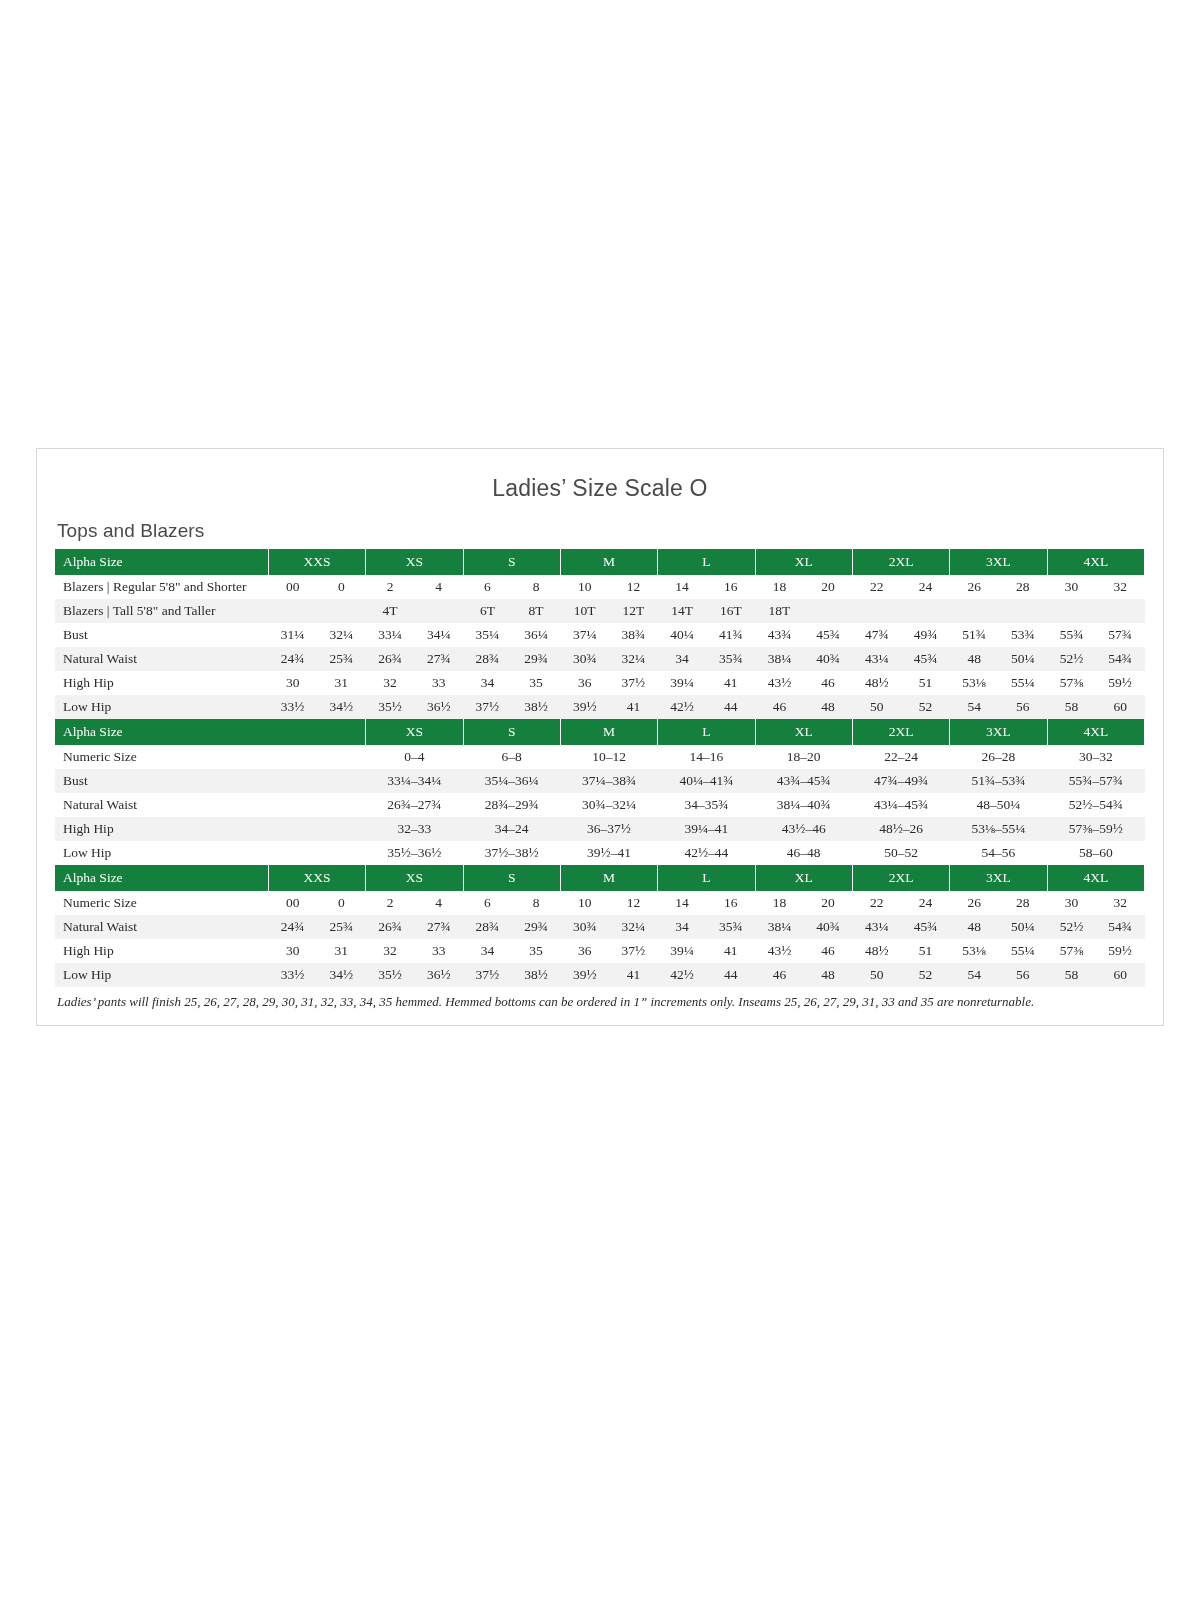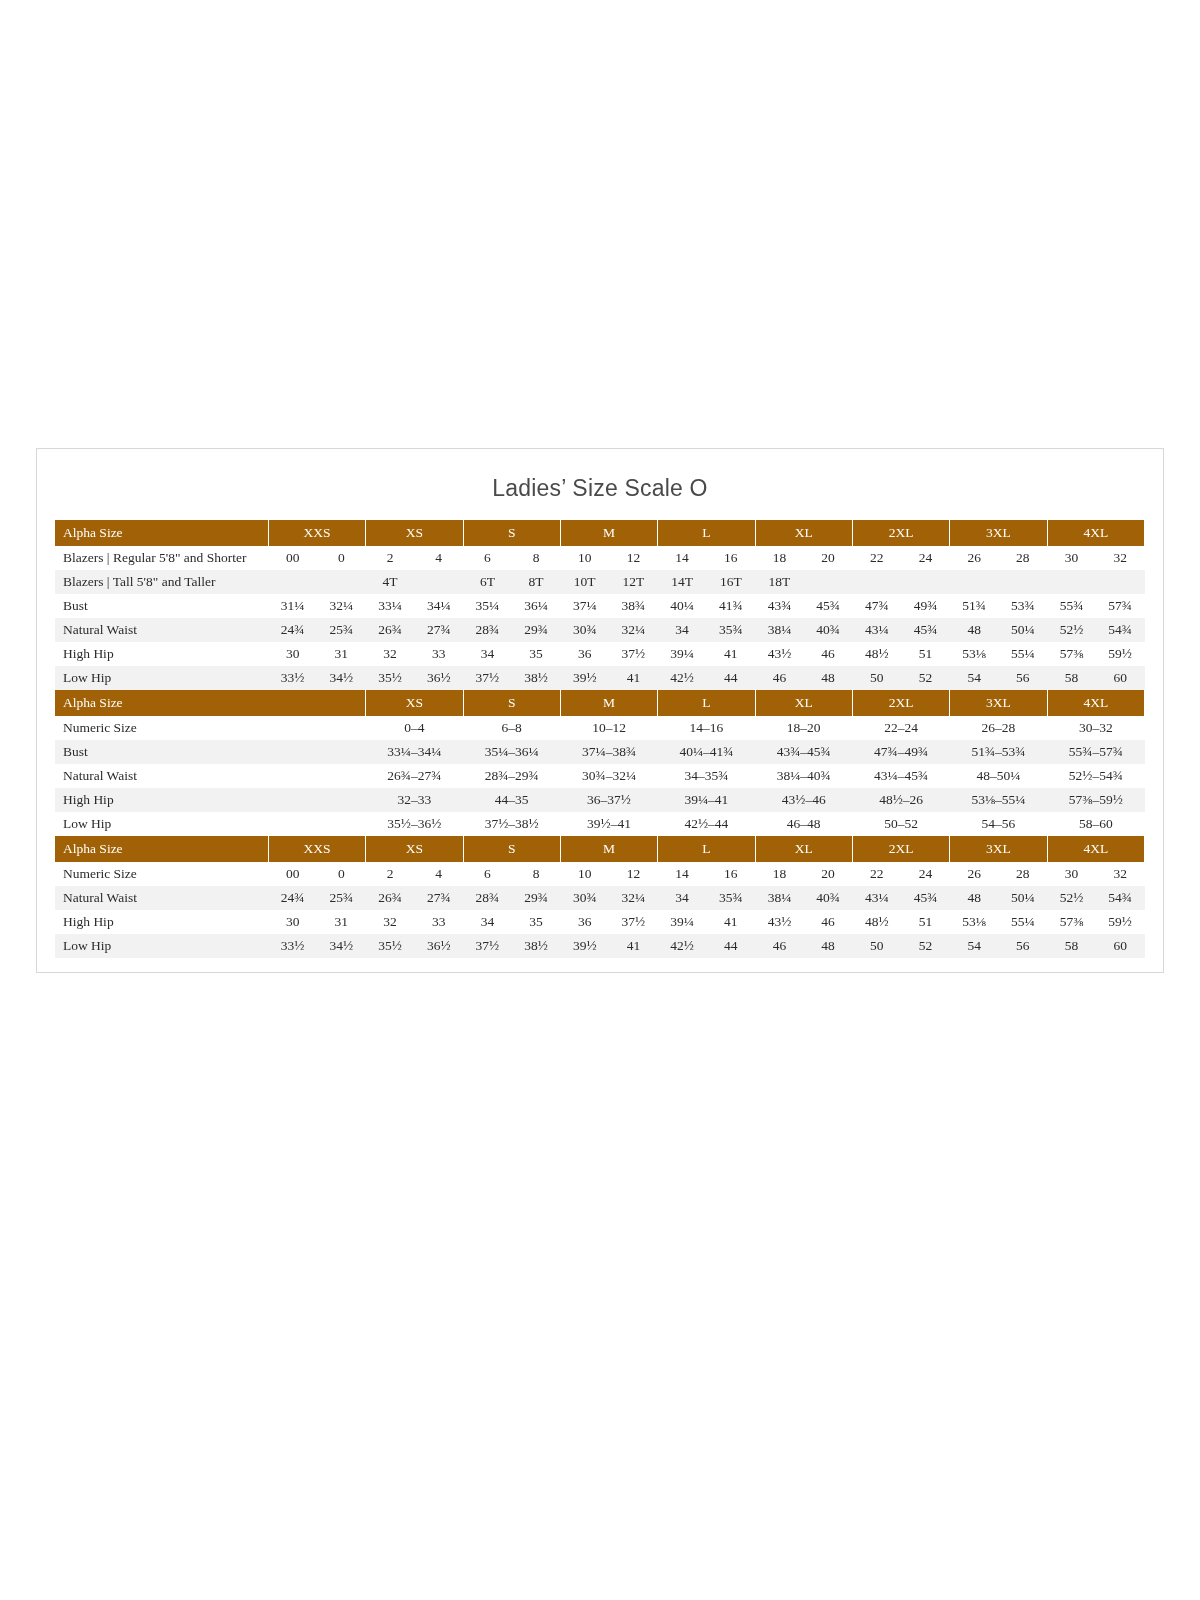--- a/index.html
+++ b/index.html
@@ -44,21 +44,21 @@
   }
   table.size-table {
     border-collapse: collapse;
     width: 100%;
     table-layout: fixed;
     font-family: "Liberation Serif", serif;
     font-size: 13.5px;
     color: #2b2b2b;
   }
   table.size-table th {
-    background: #a16207;
+    background: #15803d;
     color: #ffffff;
     font-weight: 400;
     font-family: "Liberation Serif", serif;
     font-size: 13.5px;
     text-align: center;
     padding: 5px 4px;
     border-right: 1px solid #ffffff;
   }
   table.size-table th.rowhead {
     text-align: left;
@@ -91,20 +91,21 @@
   }
 </style>
 </head>
 <body>
 
 <div class="page">
   <div class="card">
 
     <div class="doc-title">Ladies’ Size Scale O</div>
 
+    <div class="section-title">Tops and Blazers</div>
     <table class="size-table">
       <colgroup>
         <col style="width:206px">
         <col style="width:47px">
           <col style="width:47px">
         <col style="width:47px">
           <col style="width:47px">
         <col style="width:47px">
           <col style="width:47px">
         <col style="width:47px">
@@ -319,21 +320,21 @@
           <td>30¾–32¼</td>
           <td>34–35¾</td>
           <td>38¼–40¾</td>
           <td>43¼–45¾</td>
           <td>48–50¼</td>
           <td>52½–54¾</td>
         </tr>
         <tr class="alt">
           <td class="label">High Hip</td>
           <td>32–33</td>
-          <td>44–35</td>
+          <td>34–24</td>
           <td>36–37½</td>
           <td>39¼–41</td>
           <td>43½–46</td>
           <td>48½–26</td>
           <td>53⅛–55¼</td>
           <td>57⅜–59½</td>
         </tr>
         <tr>
           <td class="label">Low Hip</td>
           <td>35½–36½</td>
@@ -465,15 +466,16 @@
           <td>50</td>
           <td>52</td>
           <td>54</td>
           <td>56</td>
           <td>58</td>
           <td>60</td>
         </tr>
       </tbody>
     </table>
 
+    <div class="footnote">Ladies’ pants will finish 25, 26, 27, 28, 29, 30, 31, 32, 33, 34, 35 hemmed. Hemmed bottoms can be ordered in 1” increments only. Inseams 25, 26, 27, 29, 31, 33 and 35 are nonreturnable.</div>
 
   </div>
 </div>
 
 </body></html>

